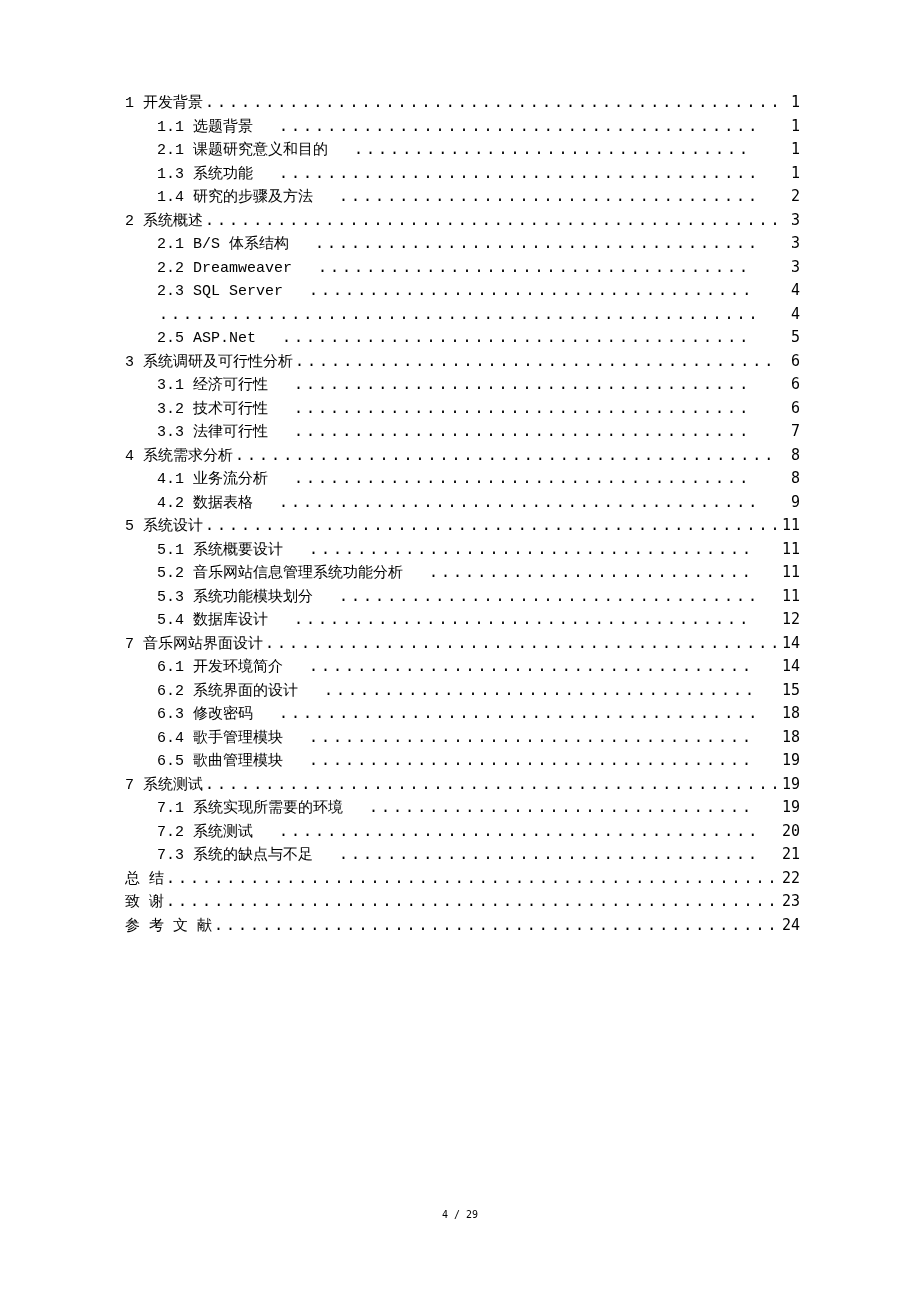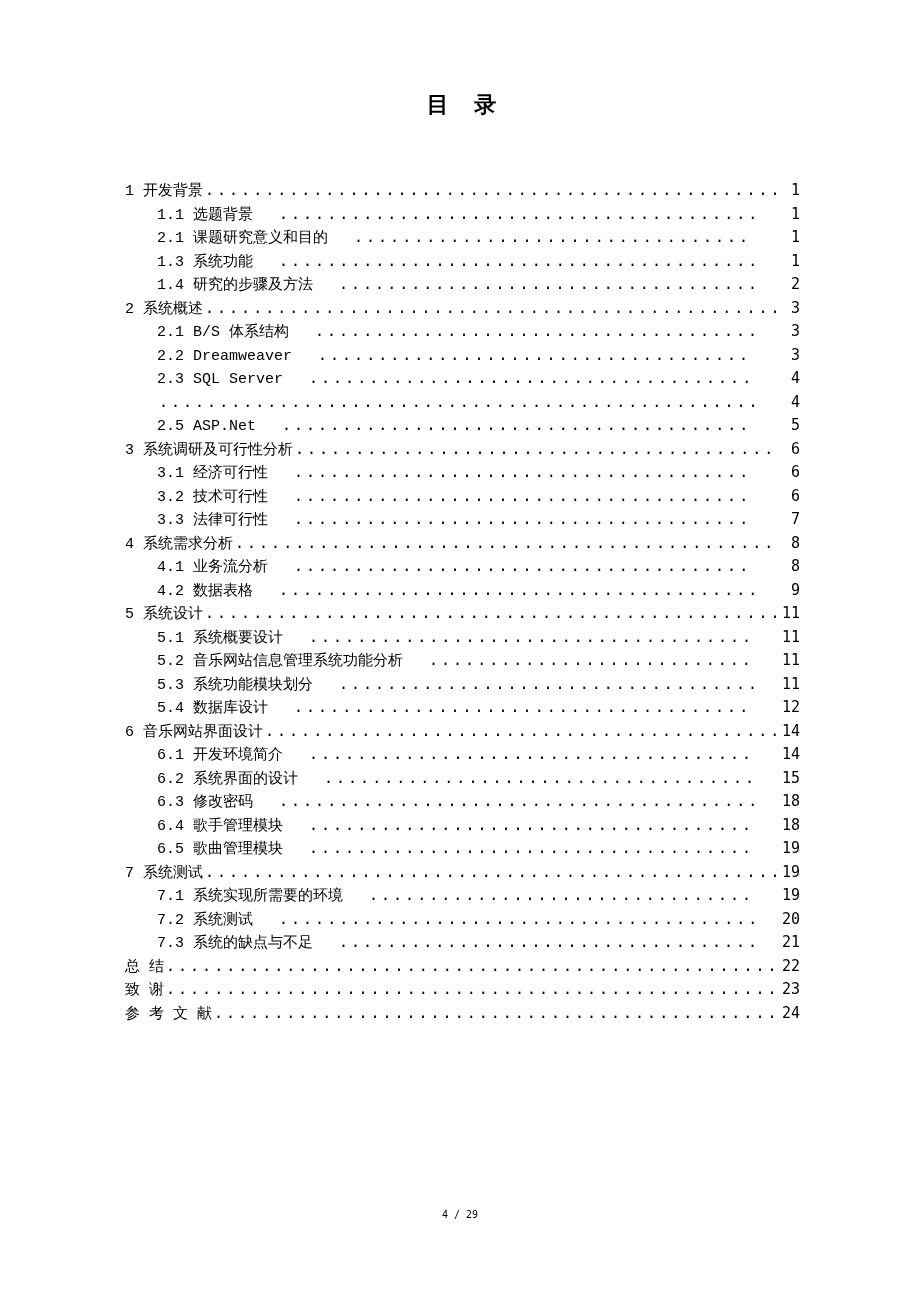--- a/index.html
+++ b/index.html
@@ -70,21 +70,20 @@
       right: 0;
       text-align: center;
       font-size: 10px;
       font-family: "SimSun", monospace;
     }
   </style>
 </head>
 <body>
 
 <div class="page">
-  <h1 class="title">目 录</h1>
   <div class="toc" id="toc-container">
       <div class="toc-line level-1">
         <span class="toc-label">1   开发背景</span>
         <span class="toc-dots">........................................................................................................................................................................................................</span>
         <span class="toc-page">1</span>
       </div>
       <div class="toc-line level-2">
         <span class="toc-label">1.1 选题背景</span>
         <span class="toc-dots">........................................................................................................................................................................................................</span>
         <span class="toc-page">1</span>
@@ -187,21 +186,21 @@
         <span class="toc-label">5.3   系统功能模块划分</span>
         <span class="toc-dots">........................................................................................................................................................................................................</span>
         <span class="toc-page">11</span>
       </div>
       <div class="toc-line level-2">
         <span class="toc-label">5.4 数据库设计</span>
         <span class="toc-dots">........................................................................................................................................................................................................</span>
         <span class="toc-page">12</span>
       </div>
       <div class="toc-line level-1">
-        <span class="toc-label">6 音乐网站界面设计</span>
+        <span class="toc-label">7 音乐网站界面设计</span>
         <span class="toc-dots">........................................................................................................................................................................................................</span>
         <span class="toc-page">14</span>
       </div>
       <div class="toc-line level-2">
         <span class="toc-label">6.1 开发环境简介</span>
         <span class="toc-dots">........................................................................................................................................................................................................</span>
         <span class="toc-page">14</span>
       </div>
       <div class="toc-line level-2">
         <span class="toc-label">6.2 系统界面的设计</span>

